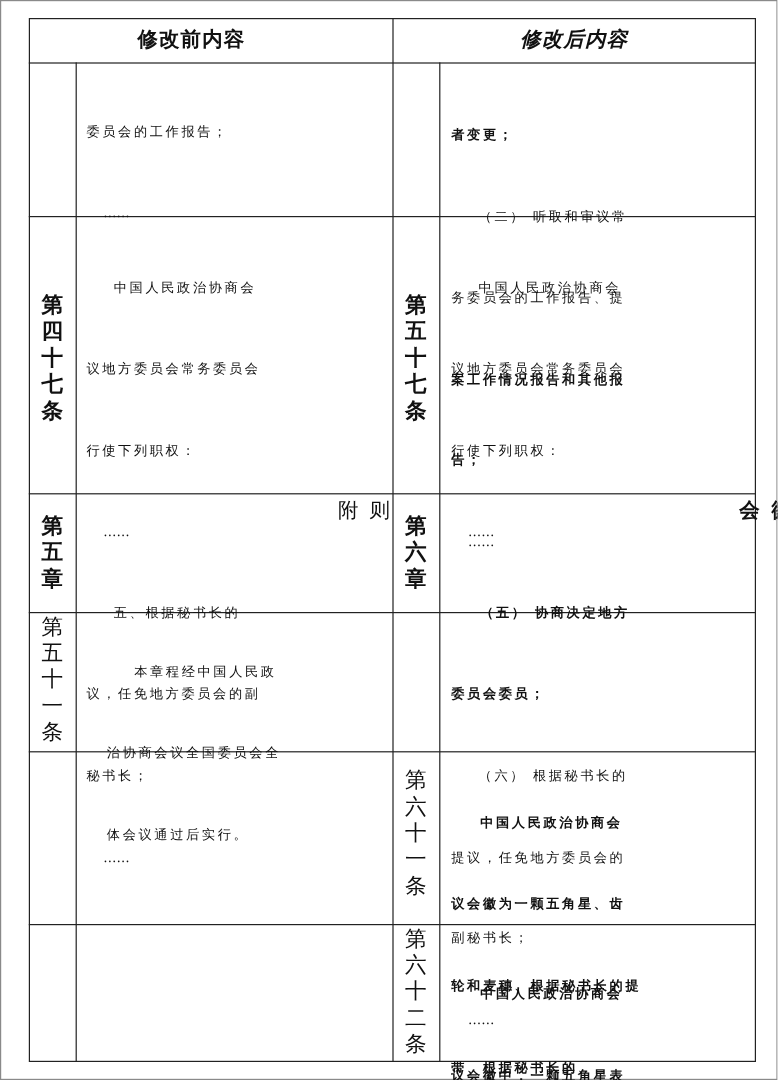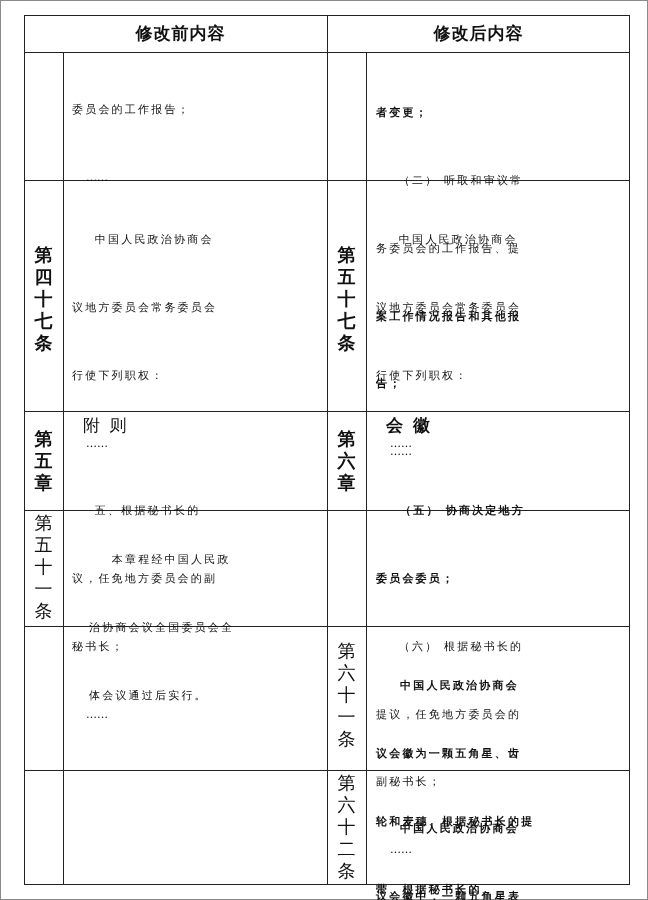--- a/index.html
+++ b/index.html
@@ -31,21 +31,21 @@
   .cell .ln { display: block; height: 22.6px; }
   .bold { font-family: "DejaVu Sans", "Liberation Sans", sans-serif; font-weight: bold; }
   .lbl {
     position: absolute; width: 39px; text-align: center;
     font-size: 18px; line-height: 22px; font-weight: bold;
     font-family: "DejaVu Sans", "Liberation Sans", sans-serif;
   }
   .lbl .ch { display: block; }
   .lbl.light { font-weight: normal; font-family: "DejaVu Serif", "Liberation Serif", serif; }
   .chap-title {
-    position: absolute; text-align: left; font-size: 17px; letter-spacing: 2px; margin-left: 20px;
+    position: absolute; text-align: right; font-size: 17px; letter-spacing: 2px;
   }
   .dots { letter-spacing: 0; }
 </style>
 </head>
 <body>
 
 <div class="frame"></div>
 
 <div>
   <div class="tbl"></div>
@@ -54,22 +54,22 @@
   <div class="hline" style="left:24px;top:180px;width:606px;"></div>
   <div class="hline" style="left:24px;top:411px;width:606px;"></div>
   <div class="hline" style="left:24px;top:510px;width:606px;"></div>
   <div class="hline" style="left:24px;top:626px;width:606px;"></div>
   <div class="hline" style="left:24px;top:770px;width:606px;"></div>
 
   <div class="vline" style="left:63px;top:52px;height:833px;"></div>
   <div class="vline" style="left:327px;top:15px;height:870px;"></div>
   <div class="vline" style="left:366px;top:52px;height:833px;"></div>
 
-  <div class="hdr" style="left:29px;width:303px;">修改前内容</div>
-  <div class="hdr" style="left:327px;width:303px;">修改后内容</div>
+  <div class="hdr" style="left:8px;width:303px;">修改前内容</div>
+  <div class="hdr" style="left:327px;width:303px;font-style:italic;">修改后内容</div>
 
   <div class="cell" style="left:72px;top:54px;">
     <span class="ln">委员会的工作报告；</span>
     <span class="ln dots">    ……</span>
   </div>
   <div class="cell" style="left:376px;top:57px;">
     <span class="ln bold">者变更；</span>
     <span class="ln">    （二） 听取和审议常</span>
     <span class="ln">务委员会的工作报告、提</span>
     <span class="ln bold">案工作情况报告和其他报</span>

